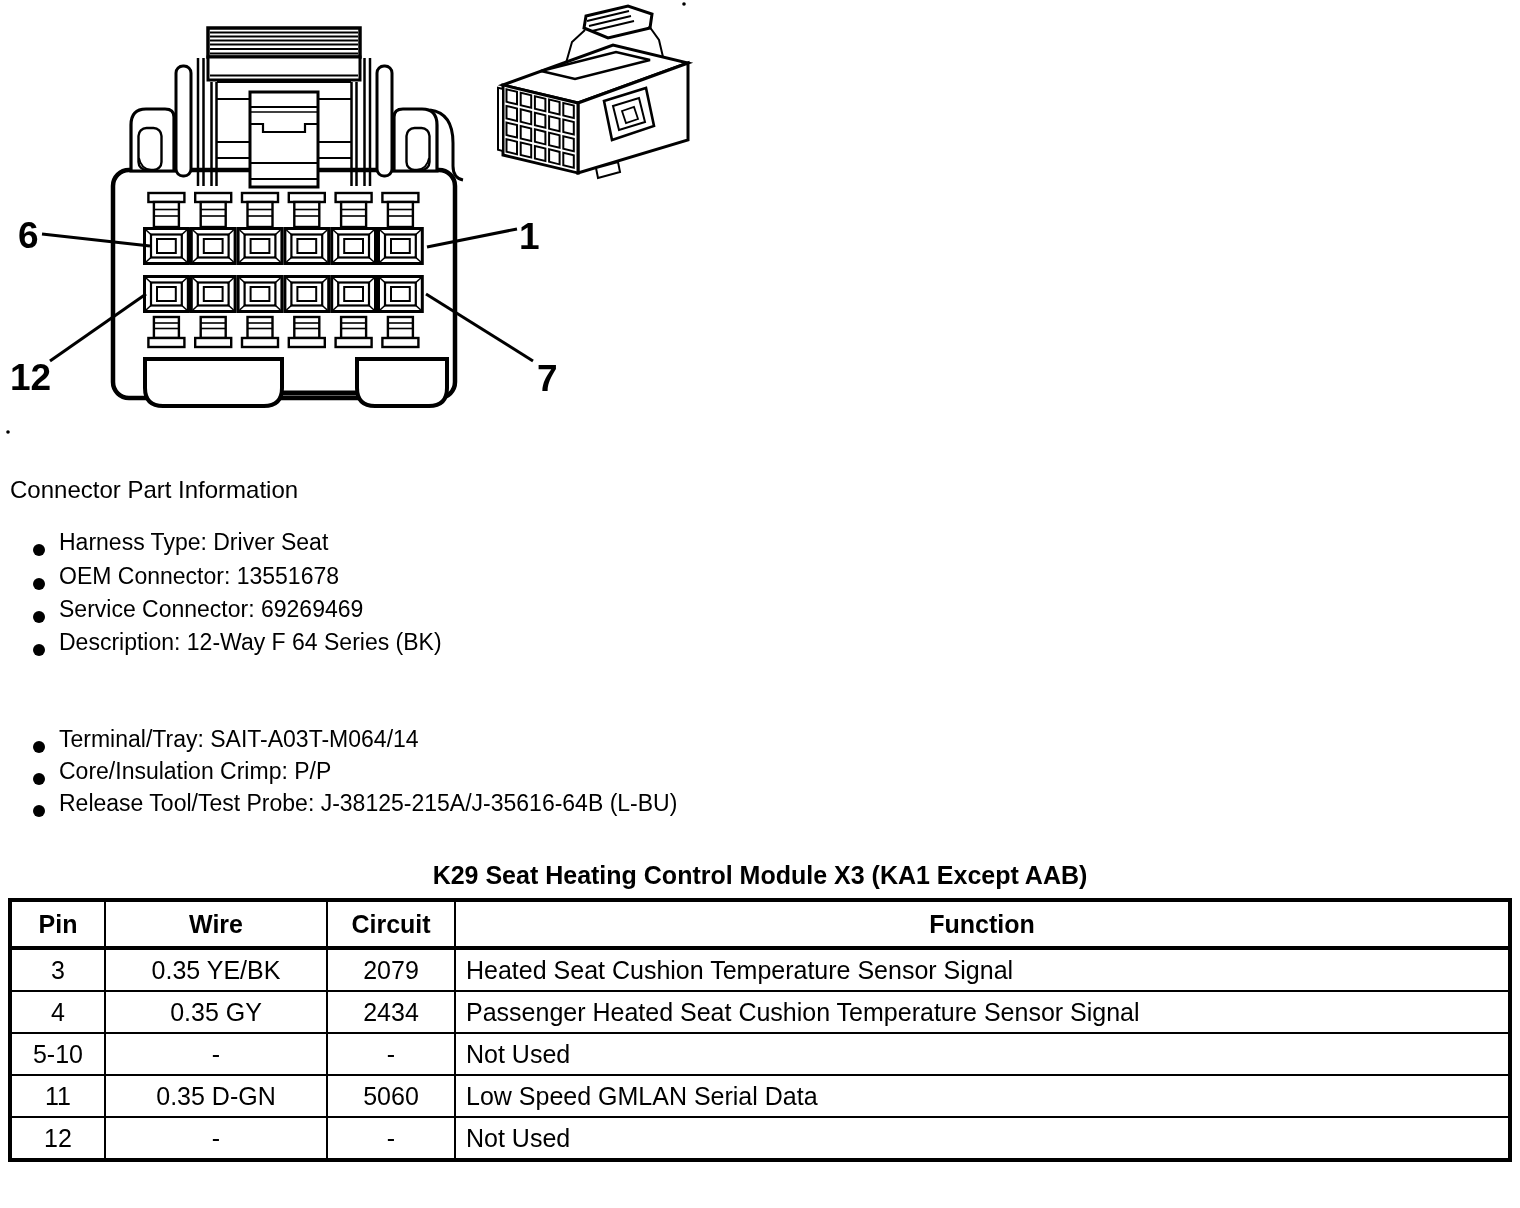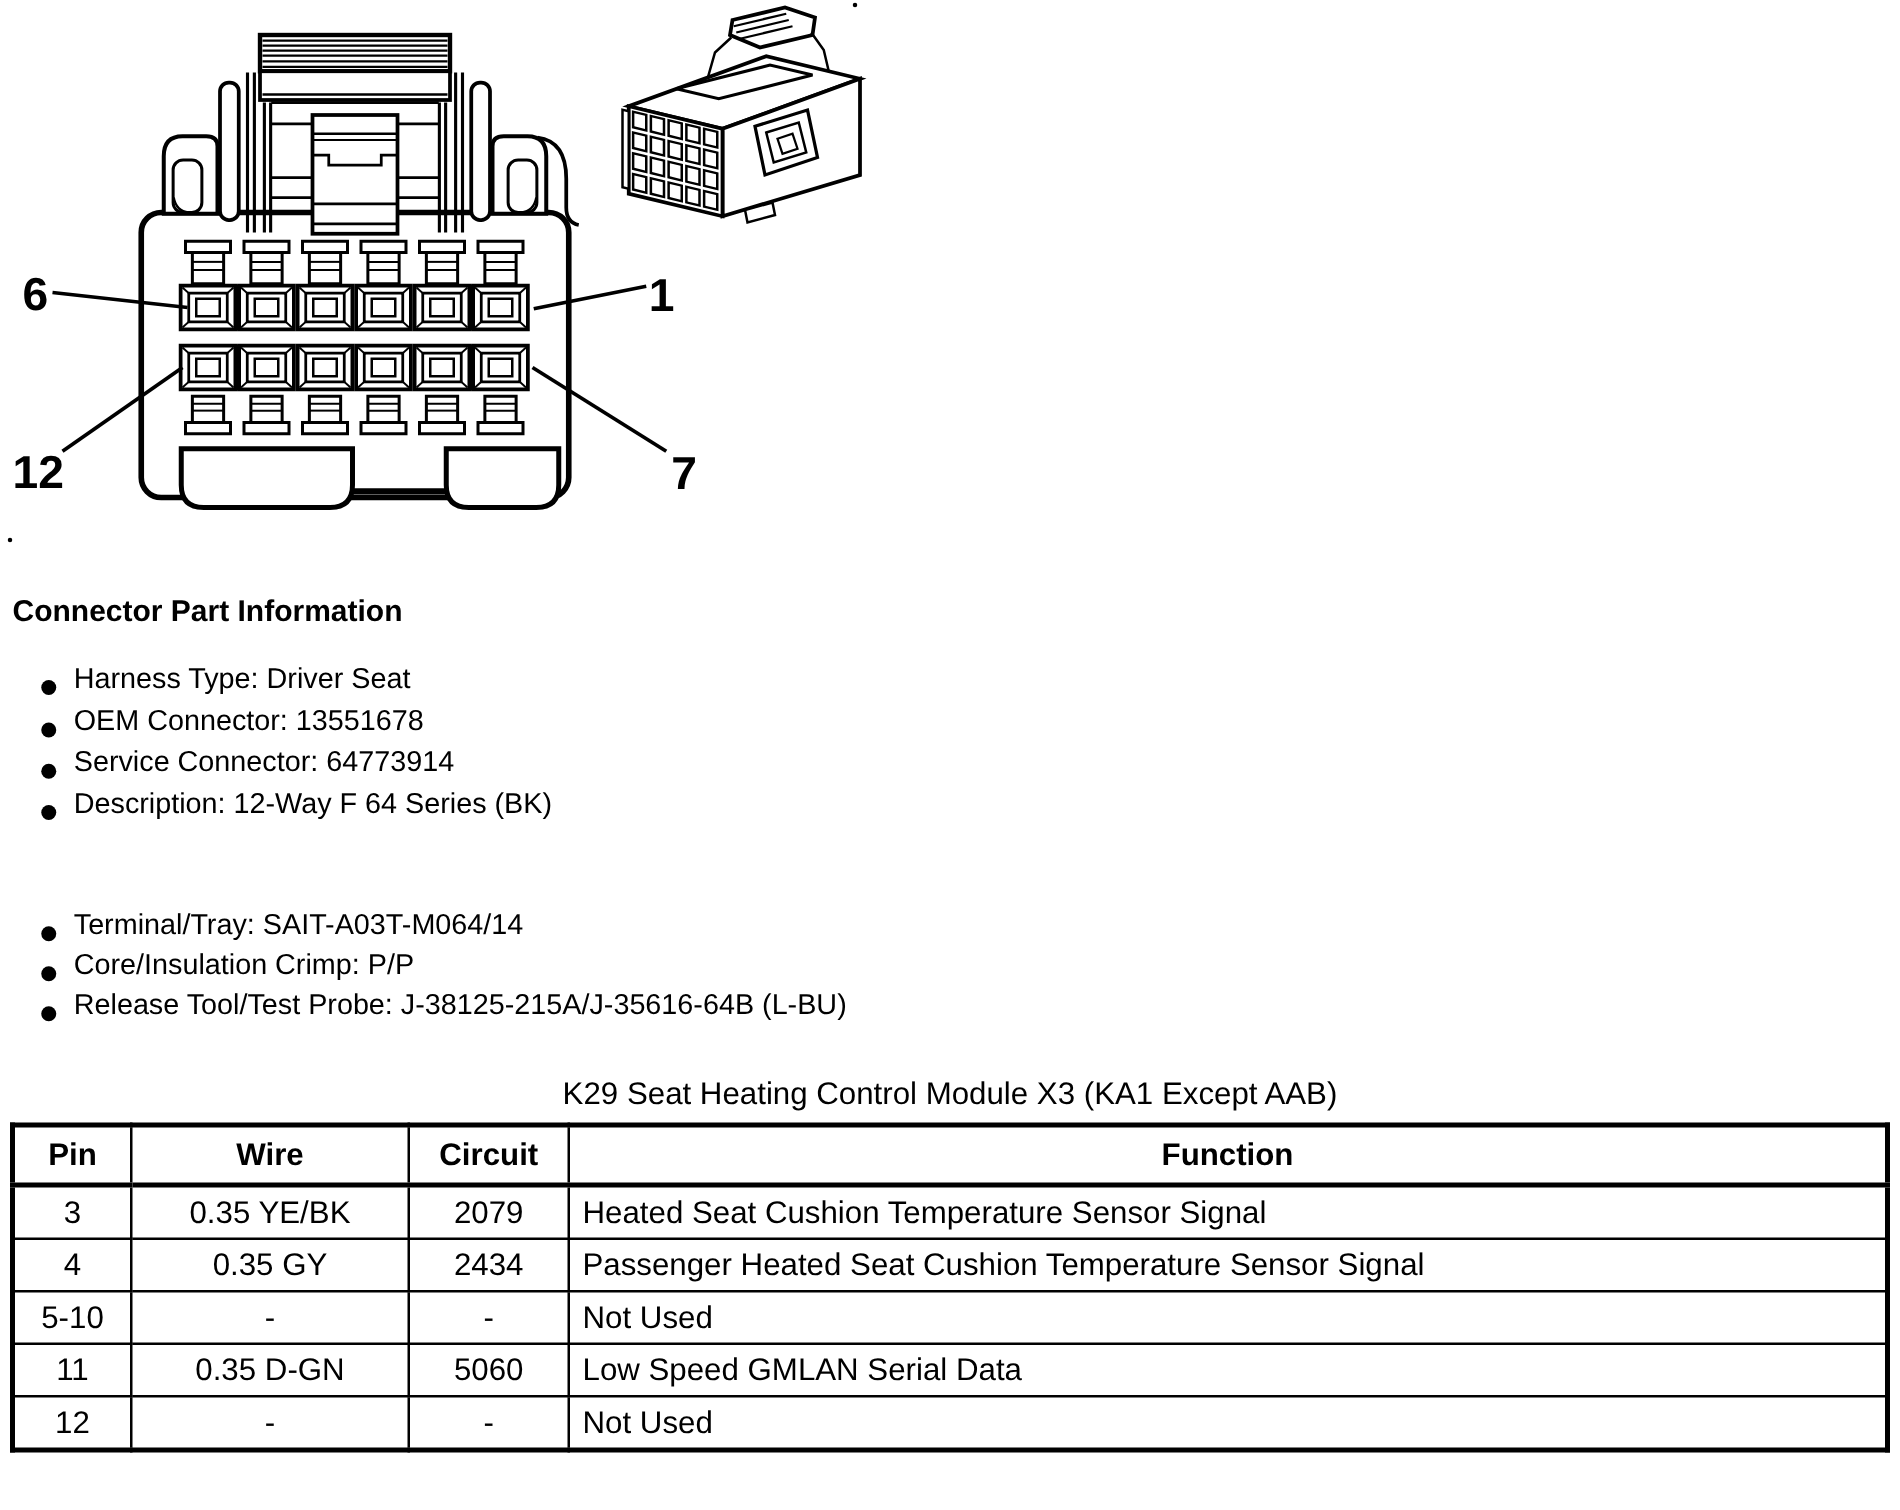--- a/index.html
+++ b/index.html
@@ -1,23 +1,23 @@
 <!DOCTYPE html>
 <html><head>
 <meta charset="utf-8">
 <style>
   html,body{margin:0;padding:0;background:#fff;}
   #page{position:relative;width:1520px;height:1208px;background:#ffffff;
         font-family:"Liberation Sans","DejaVu Sans",sans-serif;color:#000;overflow:hidden;}
   .abs{position:absolute;}
-  .section-heading{font-size:24px;font-weight:bold;white-space:nowrap;}
+  .section-heading{font-size:24px;font-weight:normal;white-space:nowrap;}
   .bullet-row{position:absolute;left:33px;display:flex;align-items:flex-end;gap:14px;height:26px;}
   .bullet-dot{width:12px;height:12px;background:#000;border-radius:50%;flex:0 0 auto;}
   .bullet-text{font-size:23px;white-space:nowrap;}
-  #table-title{left:8px;width:1504px;text-align:center;font-size:25px;font-weight:normal;}
+  #table-title{left:8px;width:1504px;text-align:center;font-size:25px;font-weight:bold;}
   table.pinout{position:absolute;left:8px;top:898px;width:1504px;
                border-collapse:collapse;table-layout:fixed;font-size:25px;}
   table.pinout, table.pinout th, table.pinout td{border:2px solid #000;padding-left:22px;}
   table.pinout{border:4px solid #000;}
   table.pinout th{border-bottom:4px solid #000;height:44px;font-weight:bold;text-align:center;padding:0;}
   table.pinout td{height:40px;padding:0;text-align:center;}
   table.pinout td.fn{text-align:left;padding-left:10px;}
   svg text{font-family:"Liberation Sans","DejaVu Sans",sans-serif;}
   .num-label{font-size:37px;font-weight:bold;fill:#000;}
 </style>
@@ -207,21 +207,21 @@
   <div class="bullet-row" style="top:530px">
     <span class="bullet-dot"></span>
     <span class="bullet-text">Harness Type: Driver Seat</span>
   </div>
   <div class="bullet-row" style="top:564px">
     <span class="bullet-dot"></span>
     <span class="bullet-text">OEM Connector: 13551678</span>
   </div>
   <div class="bullet-row" style="top:597px">
     <span class="bullet-dot"></span>
-    <span class="bullet-text">Service Connector: 64773914</span>
+    <span class="bullet-text">Service Connector: 69269469</span>
   </div>
   <div class="bullet-row" style="top:630px">
     <span class="bullet-dot"></span>
     <span class="bullet-text">Description: 12-Way F 64 Series (BK)</span>
   </div>
 
 
   <div class="bullet-row" style="top:727px">
     <span class="bullet-dot"></span>
     <span class="bullet-text">Terminal/Tray: SAIT-A03T-M064/14</span>

